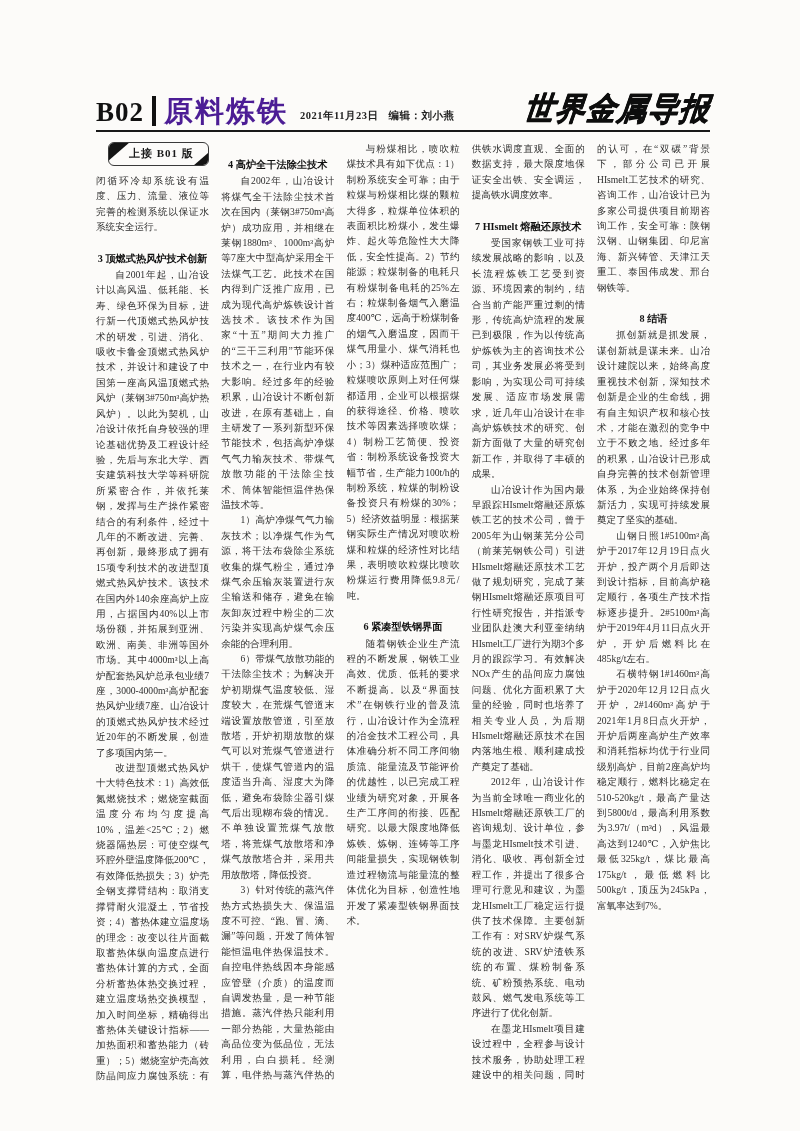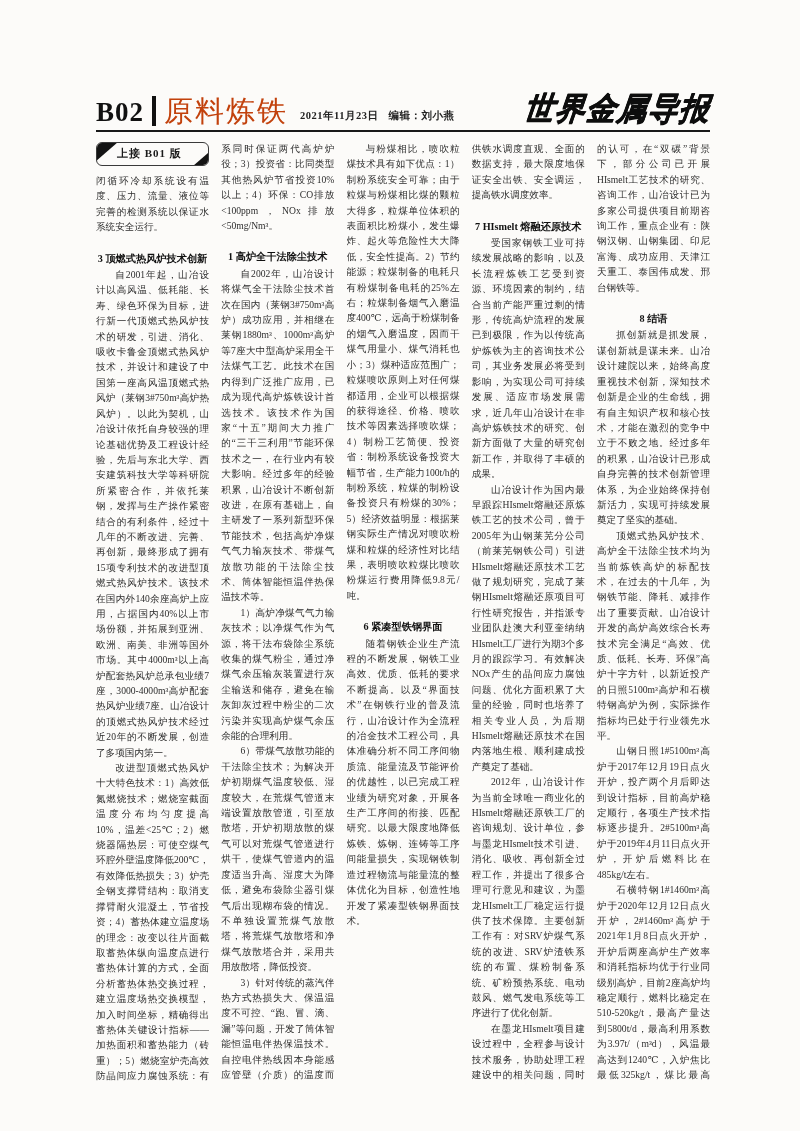--- a/index.html
+++ b/index.html
@@ -18,21 +18,21 @@
     position:absolute;left:96px;right:90px;top:86px;height:40px;
     display:flex;align-items:flex-end;justify-content:space-between;
   }
   .header-left{display:flex;align-items:flex-end;}
   .page-code{
     font-size:27px;font-weight:bold;letter-spacing:1px;color:#111;
     font-family:"Liberation Serif",serif;line-height:1;
   }
   .vbar{width:4px;height:30px;background:#111;margin:0 8px 0 8px;}
   .section-title{
-    font-size:29px;font-weight:normal;color:#c2410c;line-height:1;
+    font-size:29px;font-weight:bold;color:#4c1d95;line-height:1;
     letter-spacing:2px;
   }
   .date-editor{
     font-size:10.5px;font-weight:bold;color:#222;margin-left:12px;
     padding-bottom:3px;letter-spacing:0.5px;
   }
   .editor{margin-left:10px;}
   .brand{
     font-size:30px;font-weight:bold;font-style:italic;color:#0d0d0d;
     transform:skewX(-6deg) scaleY(1.05);
@@ -60,21 +60,21 @@
   }
   .para{margin:0;text-indent:2em;}
   .para.noindent{text-indent:0;}
   .sec-heading{
     margin:16px 0 1px 0;font-size:10.2px;font-weight:bold;color:#111;
     text-align:center;text-indent:0;line-height:15.4px;
   }
 
   
   .banner{
-    position:relative;height:22px;margin:1px 0 7px 0;
+    position:relative;height:22px;margin:1px 0 7px 12px;
     border:1.6px solid #3a3a3a;border-radius:6px;
     display:flex;align-items:center;
     overflow:hidden;
     background:#fcfbf9;
   }
   .banner-text{
     font-weight:bold;font-size:11px;color:#1a1a1a;letter-spacing:1px;
     padding-left:20px;text-indent:0;white-space:nowrap;
   }
   .tri{position:absolute;width:0;height:0;display:block;}
@@ -105,43 +105,41 @@
           <span class="tri tl"></span>
           <span class="banner-text">上接 B01 版</span>
           <span class="tri br"></span>
         </div>
         <p class="para noindent">闭循环冷却系统设有温度、压力、流量、液位等完善的检测系统以保证水系统安全运行。</p>
         <h3 class="sec-heading">3 顶燃式热风炉技术创新</h3>
         <p class="para">自2001年起，山冶设计以高风温、低耗能、长寿、绿色环保为目标，进行新一代顶燃式热风炉技术的研发，引进、消化、吸收卡鲁金顶燃式热风炉技术，并设计和建设了中国第一座高风温顶燃式热风炉（莱钢3#750m³高炉热风炉）。以此为契机，山冶设计依托自身较强的理论基础优势及工程设计经验，先后与东北大学、西安建筑科技大学等科研院所紧密合作，并依托莱钢，发挥与生产操作紧密结合的有利条件，经过十几年的不断改进、完善、再创新，最终形成了拥有15项专利技术的改进型顶燃式热风炉技术。该技术在国内外140余座高炉上应用，占据国内40%以上市场份额，并拓展到亚洲、欧洲、南美、非洲等国外市场。其中4000m³以上高炉配套热风炉总承包业绩7座，3000-4000m³高炉配套热风炉业绩7座。山冶设计的顶燃式热风炉技术经过近20年的不断发展，创造了多项国内第一。</p>
         <p class="para">改进型顶燃式热风炉十大特色技术：1）高效低氮燃烧技术；燃烧室截面温度分布均匀度提高10%，温差&lt;25℃；2）燃烧器隔热层：可使空煤气环腔外壁温度降低200℃，有效降低热损失；3）炉壳全钢支撑臂结构：取消支撑臂耐火混凝土，节省投资；4）蓄热体建立温度场的理念：改变以往片面截取蓄热体纵向温度点进行蓄热体计算的方式，全面分析蓄热体热交换过程，建立温度场热交换模型，加入时间坐标，精确得出蓄热体关键设计指标——加热面积和蓄热能力（砖重）；5）燃烧室炉壳高效防晶间应力腐蚀系统：有效解决NOx产生的晶间应力腐蚀问题；6）碟形炉底结构：彻底解决刚性炉底上翘现象；7）热风管系补偿技术：合理设置补偿器、拉杆、支架，分段补偿，合理消除应力；8）自动烧炉控制系统：提高风温5℃，节省煤气消耗5%；9）冷风分配装置：提高冷风在蓄热体截面上的均匀度10%；10）针对不同燃气介质开发多种烘炉设施，满足新建厂区热风炉烘炉及高炉烘炉、开炉的需要。安全可靠，自动化程度高。</p>
       </div>
       <div class="col">
-        <p class="para noindent">系同时保证两代高炉炉役；3）投资省：比同类型其他热风炉节省投资10%以上；4）环保：CO排放&lt;100ppm，NOx排放&lt;50mg/Nm³。</p>
-        <h3 class="sec-heading">1 高炉全干法除尘技术</h3>
+        <h3 class="sec-heading">4 高炉全干法除尘技术</h3>
         <p class="para">自2002年，山冶设计将煤气全干法除尘技术首次在国内（莱钢3#750m³高炉）成功应用，并相继在莱钢1880m³、1000m³高炉等7座大中型高炉采用全干法煤气工艺。此技术在国内得到广泛推广应用，已成为现代高炉炼铁设计首选技术。该技术作为国家“十五”期间大力推广的“三干三利用”节能环保技术之一，在行业内有较大影响。经过多年的经验积累，山冶设计不断创新改进，在原有基础上，自主研发了一系列新型环保节能技术，包括高炉净煤气气力输灰技术、带煤气放散功能的干法除尘技术、筒体智能恒温伴热保温技术等。</p>
         <p class="para">1）高炉净煤气气力输灰技术；以净煤气作为气源，将干法布袋除尘系统收集的煤气粉尘，通过净煤气余压输灰装置进行灰尘输送和储存，避免在输灰卸灰过程中粉尘的二次污染并实现高炉煤气余压余能的合理利用。</p>
         <p class="para">6）带煤气放散功能的干法除尘技术；为解决开炉初期煤气温度较低、湿度较大，在荒煤气管道末端设置放散管道，引至放散塔，开炉初期放散的煤气可以对荒煤气管道进行烘干，使煤气管道内的温度适当升高、湿度大为降低，避免布袋除尘器引煤气后出现糊布袋的情况。不单独设置荒煤气放散塔，将荒煤气放散塔和净煤气放散塔合并，采用共用放散塔，降低投资。</p>
         <p class="para">3）针对传统的蒸汽伴热方式热损失大、保温温度不可控、“跑、冒、滴、漏”等问题，开发了筒体智能恒温电伴热保温技术。自控电伴热线因本身能感应管壁（介质）的温度而自调发热量，是一种节能措施。蒸汽伴热只能利用一部分热能，大量热能由高品位变为低品位，无法利用，白白损耗。经测算，电伴热与蒸汽伴热的耗能之比约为1:5。另外，由于自控电伴热可以有效地杜绝“跑、冒、滴、漏”现象，改善了企业生产环境。</p>
       </div>
       <div class="col">
         <p class="para">与粉煤相比，喷吹粒煤技术具有如下优点：1）制粉系统安全可靠；由于粒煤与粉煤相比煤的颗粒大得多，粒煤单位体积的表面积比粉煤小，发生爆炸、起火等危险性大大降低，安全性提高。2）节约能源；粒煤制备的电耗只有粉煤制备电耗的25%左右；粒煤制备烟气入磨温度400℃，远高于粉煤制备的烟气入磨温度，因而干煤气用量小、煤气消耗也小；3）煤种适应范围广；粒煤喷吹原则上对任何煤都适用，企业可以根据煤的获得途径、价格、喷吹技术等因素选择喷吹煤；4）制粉工艺简便、投资省：制粉系统设备投资大幅节省，生产能力100t/h的制粉系统，粒煤的制粉设备投资只有粉煤的30%；5）经济效益明显：根据莱钢实际生产情况对喷吹粉煤和粒煤的经济性对比结果，表明喷吹粒煤比喷吹粉煤运行费用降低9.8元/吨。</p>
         <h3 class="sec-heading">6 紧凑型铁钢界面</h3>
         <p class="para">随着钢铁企业生产流程的不断发展，钢铁工业高效、优质、低耗的要求不断提高。以及“界面技术”在钢铁行业的普及流行，山冶设计作为全流程的冶金技术工程公司，具体准确分析不同工序间物质流、能量流及节能评价的优越性，以已完成工程业绩为研究对象，开展各生产工序间的衔接、匹配研究。以最大限度地降低炼铁、炼钢、连铸等工序间能量损失，实现钢铁制造过程物流与能量流的整体优化为目标，创造性地开发了紧凑型铁钢界面技术。</p>
       </div>
       <div class="col">
         <p class="para noindent">供铁水调度直观、全面的数据支持，最大限度地保证安全出铁、安全调运，提高铁水调度效率。</p>
         <h3 class="sec-heading">7 HIsmelt 熔融还原技术</h3>
         <p class="para">受国家钢铁工业可持续发展战略的影响，以及长流程炼铁工艺受到资源、环境因素的制约，结合当前产能严重过剩的情形，传统高炉流程的发展已到极限，作为以传统高炉炼铁为主的咨询技术公司，其业务发展必将受到影响，为实现公司可持续发展、适应市场发展需求，近几年山冶设计在非高炉炼铁技术的研究、创新方面做了大量的研究创新工作，并取得了丰硕的成果。</p>
         <p class="para">山冶设计作为国内最早跟踪HIsmelt熔融还原炼铁工艺的技术公司，曾于2005年为山钢莱芜分公司（前莱芜钢铁公司）引进HIsmelt熔融还原技术工艺做了规划研究，完成了莱钢HIsmelt熔融还原项目可行性研究报告，并指派专业团队赴澳大利亚奎纳纳HIsmelt工厂进行为期3个多月的跟踪学习。有效解决NOx产生的晶间应力腐蚀问题、优化方面积累了大量的经验，同时也培养了相关专业人员，为后期HIsmelt熔融还原技术在国内落地生根、顺利建成投产奠定了基础。</p>
         <p class="para">2012年，山冶设计作为当前全球唯一商业化的HIsmelt熔融还原铁工厂的咨询规划、设计单位，参与墨龙HIsmelt技术引进、消化、吸收、再创新全过程工作，并提出了很多合理可行意见和建议，为墨龙HIsmelt工厂稳定运行提供了技术保障。主要创新工作有：对SRV炉煤气系统的改进、SRV炉渣铁系统的布置、煤粉制备系统、矿粉预热系统、电动鼓风、燃气发电系统等工序进行了优化创新。</p>
         <p class="para">在墨龙HIsmelt项目建设过程中，全程参与设计技术服务，协助处理工程建设中的相关问题，同时参与项目调试、试运行工作，为HIsmelt熔融还原项目的顺利投产提供全过程、全方位的技术支持。</p>
       </div>
       <div class="col">
-        <p class="para noindent">的认可，在“双碳”背景下，部分公司已开展HIsmelt工艺技术的研究、咨询工作，山冶设计已为多家公司提供项目前期咨询工作，重点企业有：陕钢汉钢、山钢集团、印尼富海、成功应用、天津江天重工、泰国伟成发、邢台钢铁等。</p>
+        <p class="para noindent">的认可，在“双碳”背景下，部分公司已开展HIsmelt工艺技术的研究、咨询工作，山冶设计已为多家公司提供项目前期咨询工作，安全可靠：陕钢汉钢、山钢集团、印尼富海、新兴铸管、天津江天重工、泰国伟成发、邢台钢铁等。</p>
         <h3 class="sec-heading">8 结语</h3>
         <p class="para">抓创新就是抓发展，谋创新就是谋未来。山冶设计建院以来，始终高度重视技术创新，深知技术创新是企业的生命线，拥有自主知识产权和核心技术，才能在激烈的竞争中立于不败之地。经过多年的积累，山冶设计已形成自身完善的技术创新管理体系，为企业始终保持创新活力，实现可持续发展奠定了坚实的基础。</p>
-        <p class="para">顶燃式热风炉技术、高炉全干法除尘技术均为当前炼铁高炉的标配技术，在过去的十几年，为钢铁节能、降耗、减排作出了重要贡献。山冶设计开发的高炉高效综合长寿技术完全满足“高效、优质、低耗、长寿、环保”高炉十字方针，以新近投产的日照5100m³高炉和石横特钢高炉为例，实际操作指标均已处于行业领先水平。</p>
         <p class="para">山钢日照1#5100m³高炉于2017年12月19日点火开炉，投产两个月后即达到设计指标，目前高炉稳定顺行，各项生产技术指标逐步提升。2#5100m³高炉于2019年4月11日点火开炉，开炉后燃料比在485kg/t左右。</p>
         <p class="para">石横特钢1#1460m³高炉于2020年12月12日点火开炉，2#1460m³高炉于2021年1月8日点火开炉，开炉后两座高炉生产效率和消耗指标均优于行业同级别高炉，目前2座高炉均稳定顺行，燃料比稳定在510-520kg/t，最高产量达到5800t/d，最高利用系数为3.97t/（m³d），风温最高达到1240℃，入炉焦比最低325kg/t，煤比最高175kg/t，最低燃料比500kg/t，顶压为245kPa，富氧率达到7%。</p>
       </div>
     </main>
 
 </div>
 
 </body></html>

